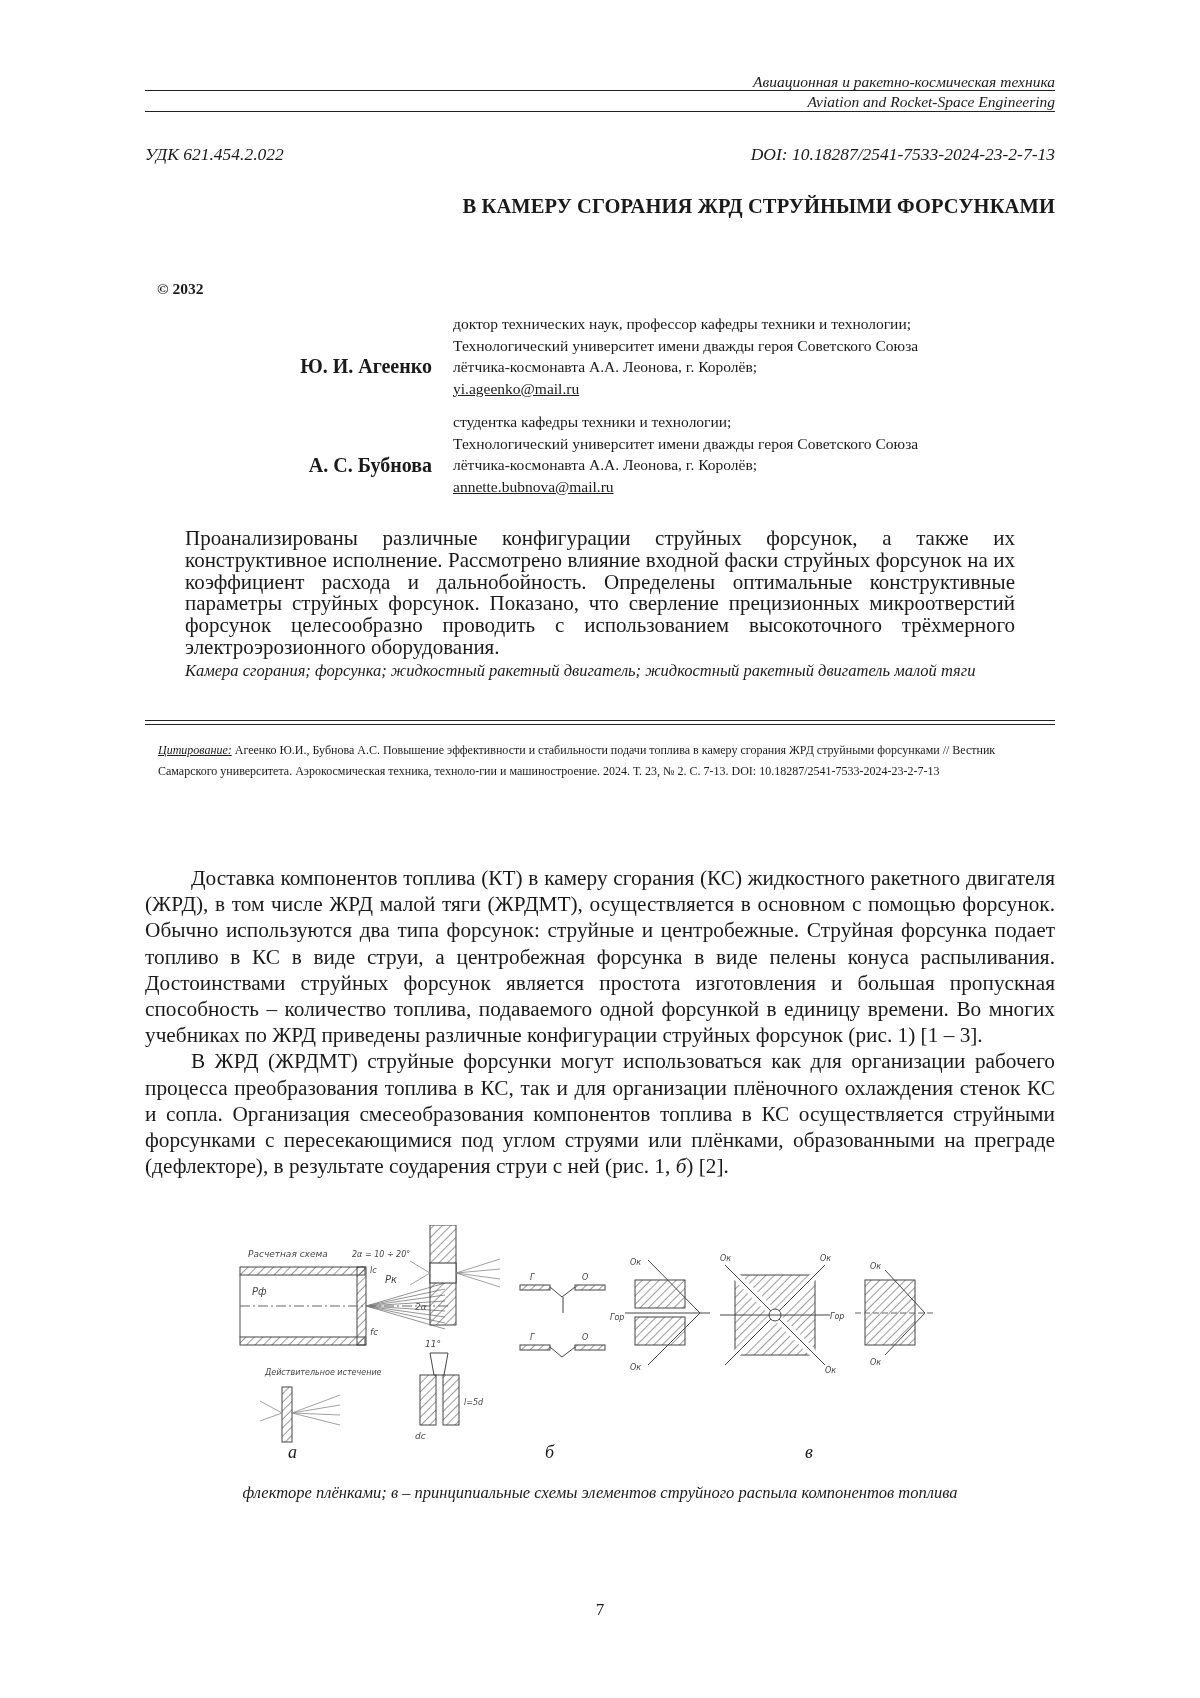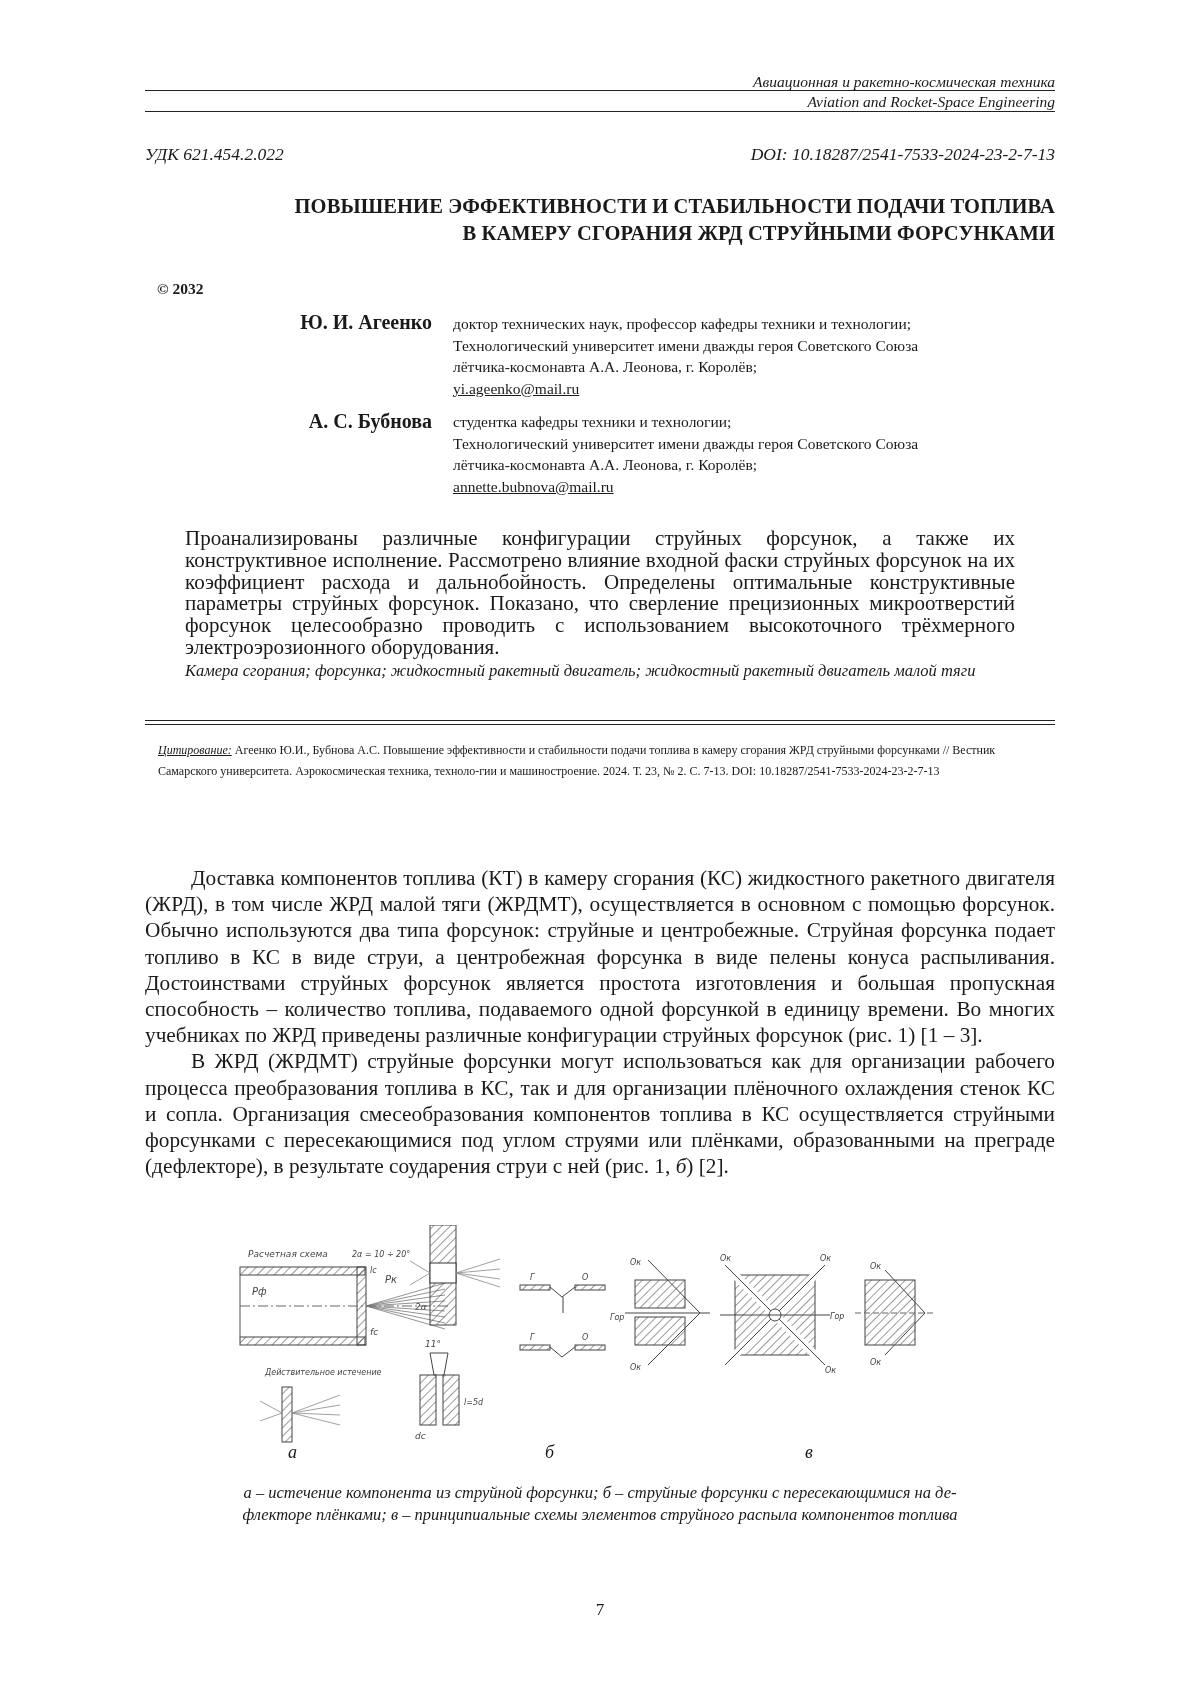--- a/index.html
+++ b/index.html
@@ -5,21 +5,21 @@
   html, body { margin:0; padding:0; background:#ffffff; }
   body { width:1200px; height:1698px; position:relative; overflow:hidden; color:#1a1a1a;
          font-family:"Liberation Serif","DejaVu Serif",serif; }
   .hdr-line { position:absolute; left:145px; width:910px; border-top:1.6px solid #222; }
   .hdr-text { position:absolute; right:145px; font-style:italic; font-size:15.5px; text-align:right; }
   .udc, .doi { position:absolute; top:144px; font-style:italic; font-size:17.5px; }
   .udc { left:145px; } .doi { right:145px; }
   .title { position:absolute; right:145px; top:193px; text-align:right; font-weight:bold;
            font-size:20.5px; line-height:27px; letter-spacing:0.1px; }
   .copy { position:absolute; left:157px; top:280px; font-weight:bold; font-size:15.5px; }
-  .author-name { position:absolute; right:768px; font-weight:bold; font-size:20px; text-align:right; white-space:nowrap; }
+  .author-name { position:absolute; right:768px; font-weight:bold; font-size:20px; text-align:right; white-space:nowrap;margin-top:44px; }
   .affil { position:absolute; left:453px; font-size:15.5px; line-height:21.5px; width:600px; }
   .affil a, .email { color:#1a1a1a; text-decoration:underline;font-family:Liberation Serif, serif; }
   .abstract { position:absolute; left:185px; width:830px; top:528px; font-size:21px; line-height:21.8px; text-align:justify; }
   .keywords { position:absolute; left:185px; width:830px; top:660px; font-size:16.5px; line-height:22px; font-style:italic; text-align:justify; }
   .dbl { position:absolute; left:145px; width:910px; top:720px; height:3px; border-top:1.5px solid #222; border-bottom:1.5px solid #222; }
   .cite { position:absolute; left:158px; width:893px; top:740px; font-size:12px; line-height:20.5px; }
   .cite-label { font-style:italic; text-decoration:underline; }
   .body { position:absolute; left:145px; width:910px; font-size:21.3px; line-height:26.2px; text-align:justify; }
   .body p { margin:0; text-indent:46px; }
   .fig { position:absolute; left:230px; top:1225px; width:820px; height:220px; }
@@ -33,21 +33,20 @@
 
 <div class="hdr-text" style="top:73px">Авиационная и ракетно-космическая техника</div>
 <div class="hdr-line" style="top:90px"></div>
 <div class="hdr-text" style="top:93px">Aviation and Rocket-Space Engineering</div>
 <div class="hdr-line" style="top:111px"></div>
 
 <div class="udc">УДК 621.454.2.022</div>
 <div class="doi">DOI: 10.18287/2541-7533-2024-23-2-7-13</div>
 
 <div class="title">
-  <div>ПОВЫШЕНИЕ ЭФФЕКТИВНОСТИ И СТАБИЛЬНОСТИ ПОДАЧИ ТОПЛИВА</div>
   <div>В КАМЕРУ СГОРАНИЯ ЖРД СТРУЙНЫМИ ФОРСУНКАМИ</div>
 </div>
 
 <div class="copy">© 2032</div>
 
 <div class="author-name" style="top:311px">Ю. И. Агеенко</div>
 <div class="affil" style="top:313px">
   <div>доктор технических наук, профессор кафедры техники и технологии;</div>
   <div>Технологический университет имени дважды героя Советского Союза</div>
   <div>лётчика-космонавта А.А. Леонова, г. Королёв;</div>
@@ -185,17 +184,16 @@
       <text x="640" y="140" font-size="8">Ок</text>
     </g>
   </g>
 </svg>
 
 <div class="panel-label" style="left:288px">а</div>
 <div class="panel-label" style="left:545px">б</div>
 <div class="panel-label" style="left:805px">в</div>
 
 <div class="caption">
-  <div>а – истечение компонента из струйной форсунки; б – струйные форсунки с пересекающимися на де-</div>
   <div>флекторе плёнками; в – принципиальные схемы элементов струйного распыла компонентов топлива</div>
 </div>
 
 <div class="pageno">7</div>
 
 </body></html>

